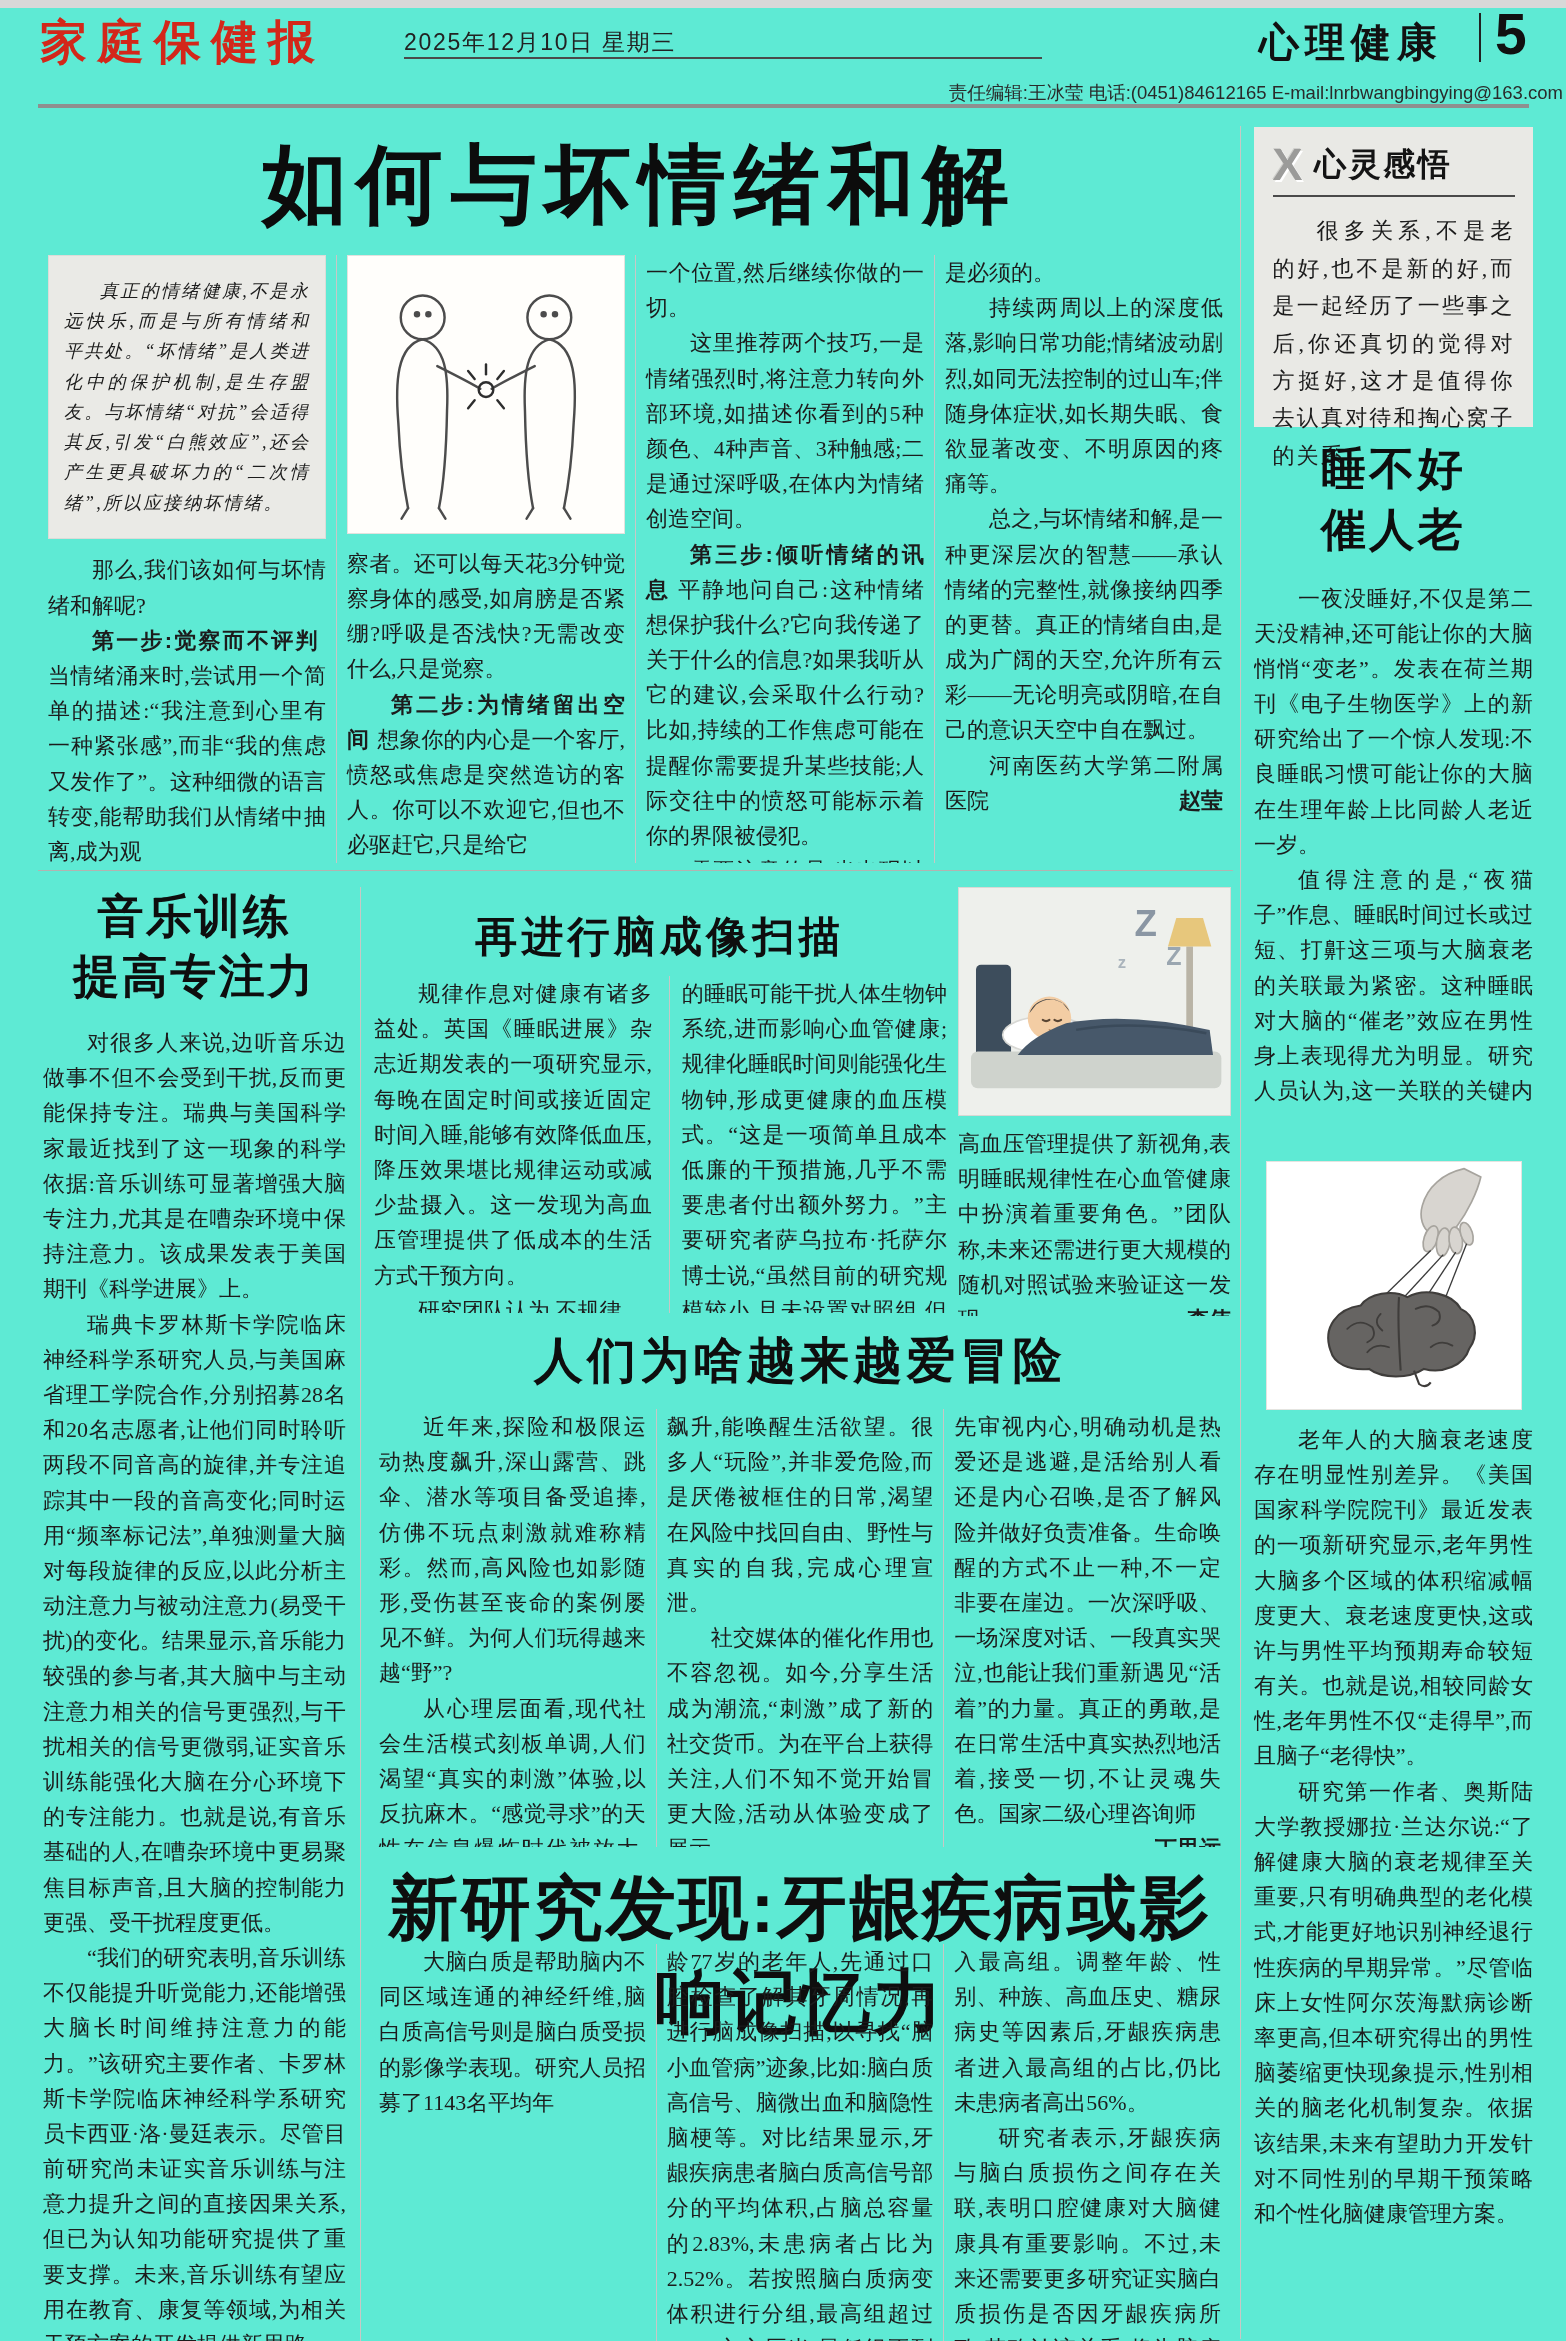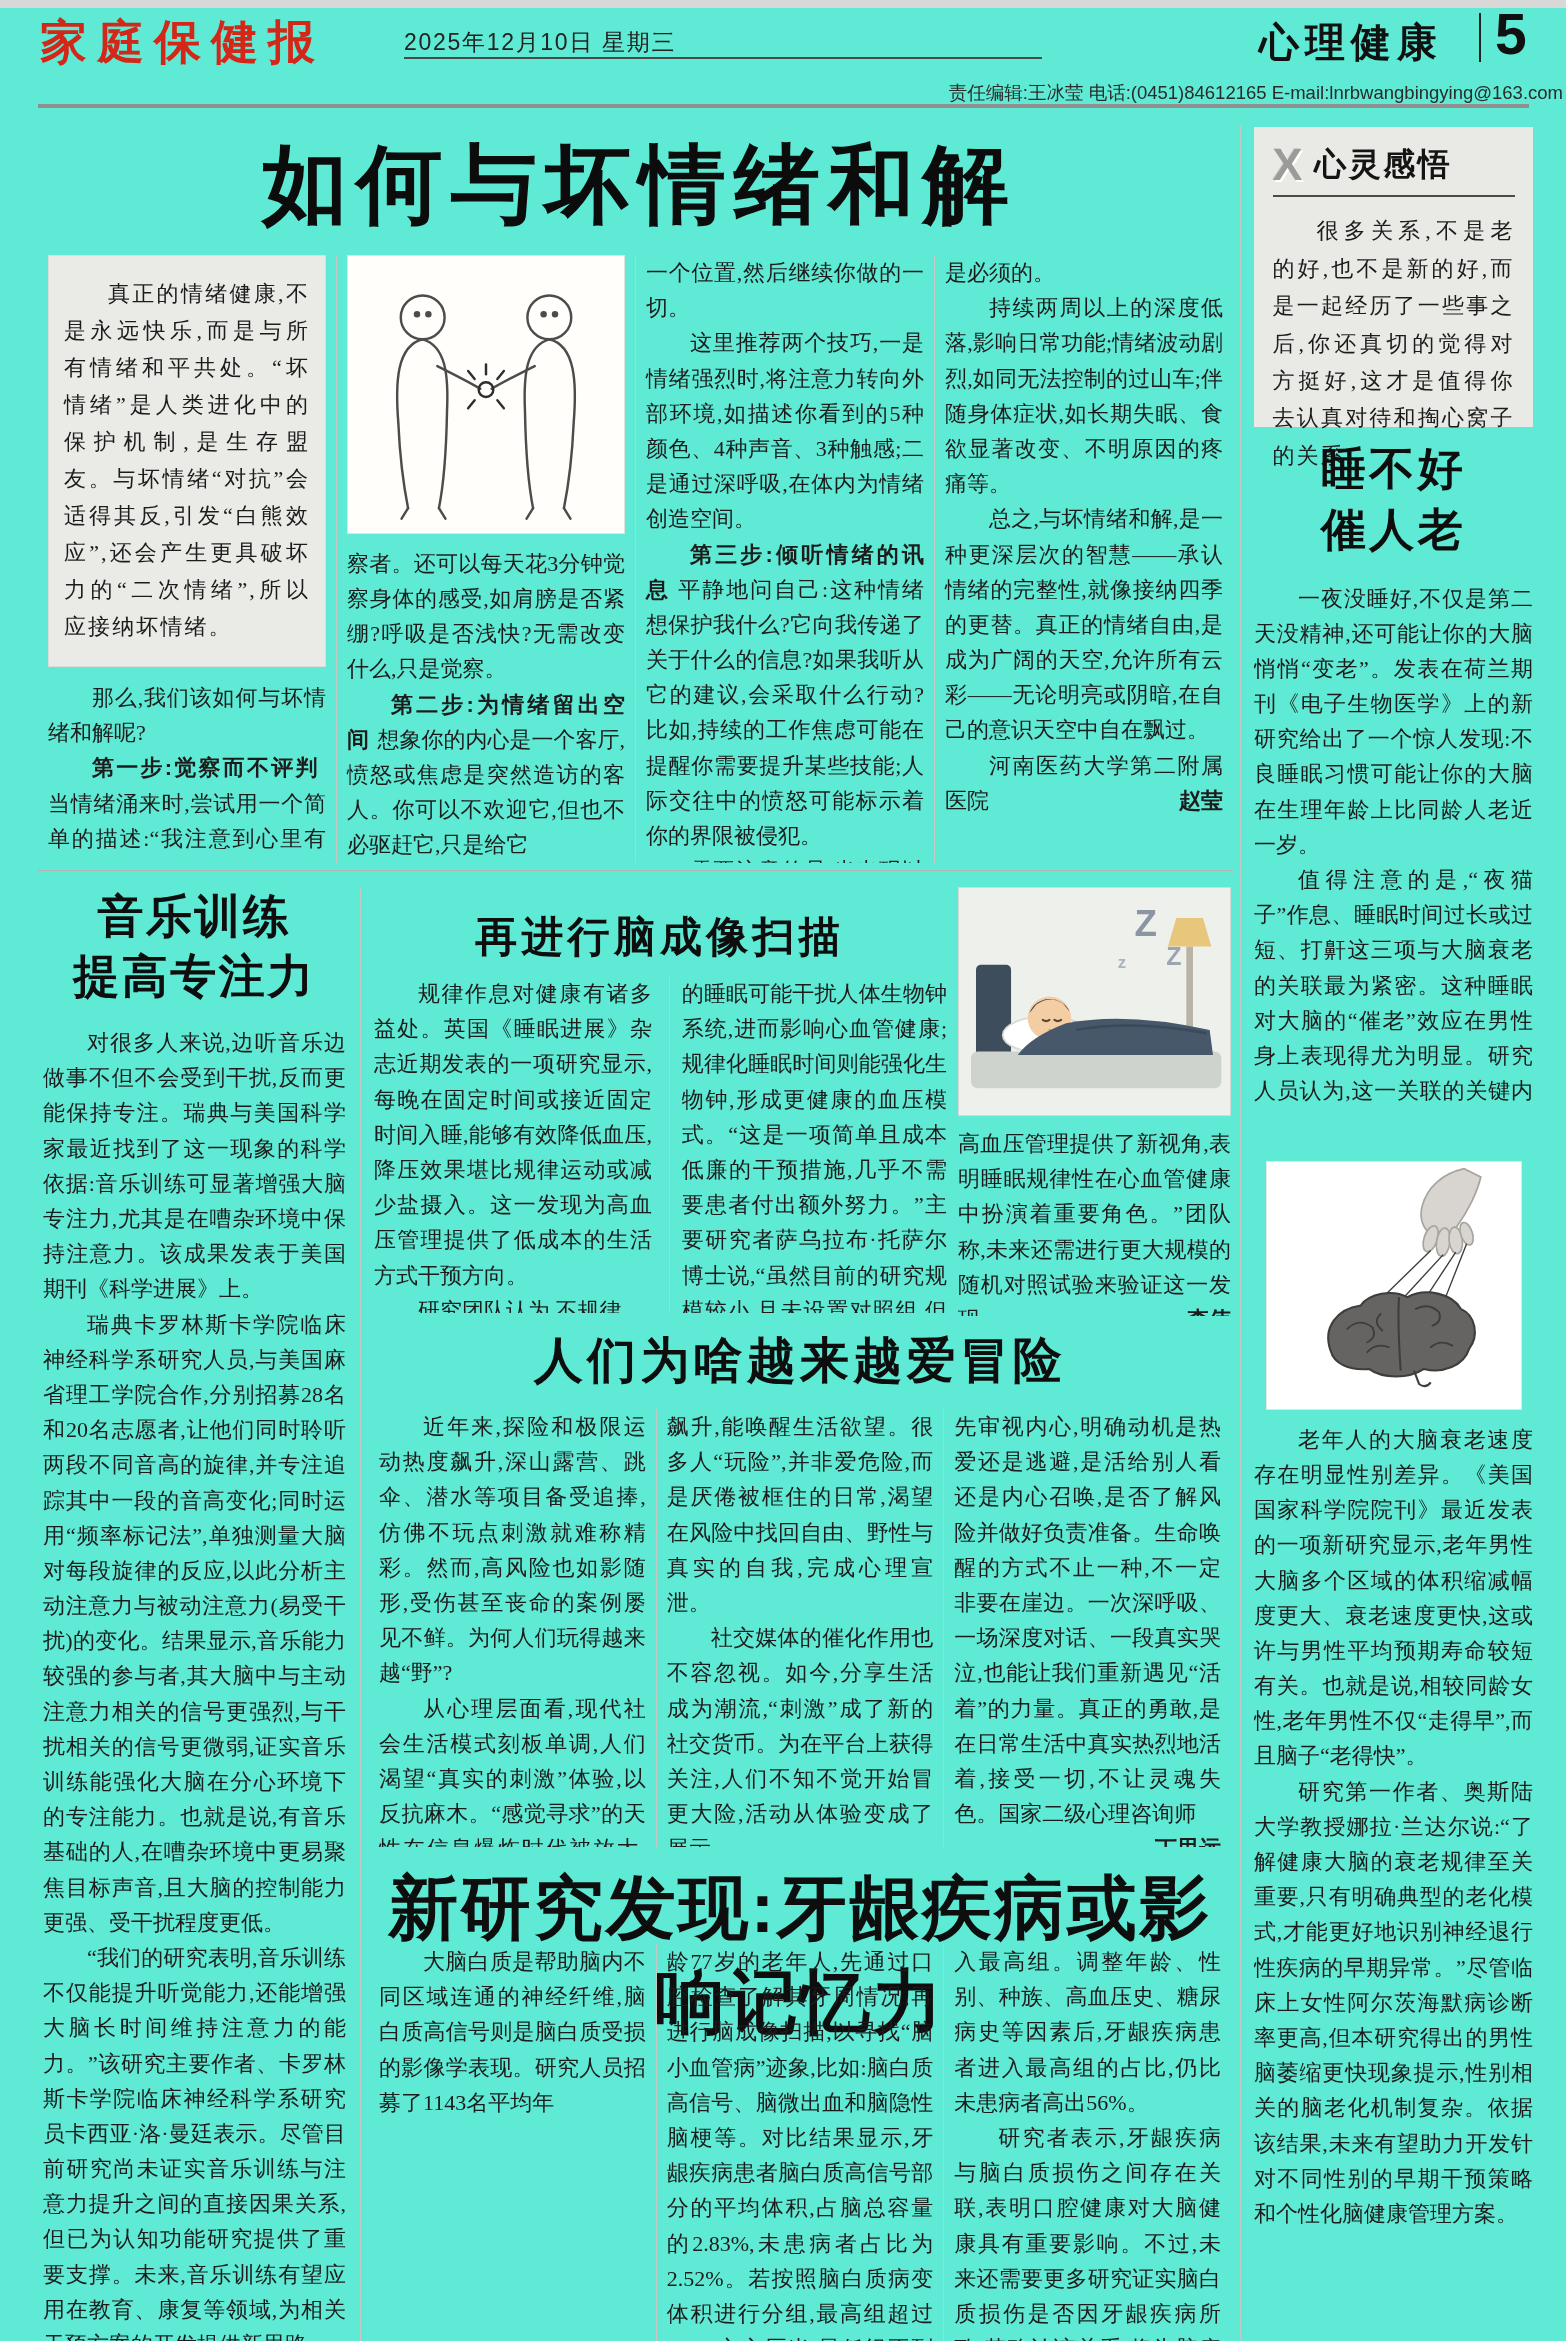--- a/index.html
+++ b/index.html
@@ -32,21 +32,21 @@
   .serif-title { font-weight:900; font-family:"Liberation Serif",serif; text-align:center; color:#0e0e0e; }
   .sans-title { font-weight:900; font-family:"Liberation Sans",sans-serif; text-align:center; color:#0e0e0e; }
 
   
   .headline-1 { position:absolute; left:42px; top:119px; width:1195px; text-align:center;
     font-size:86px; font-weight:900; font-family:"Liberation Sans",sans-serif;
     letter-spacing:8.4px; color:#0c0c0c; }
   .art1-body { position:absolute; left:38px; top:247px; width:1195px; height:608px; }
   .art1-body .news-col { height:608px; }
   .intro-box { background:#eaeae6; border:0.8px solid #dcdcd8; padding:20px 15px; margin-bottom:13.5px;
-    font-size:22px; line-height:1.68; letter-spacing:2.1px; text-indent:2em; text-align:justify; }
+    font-size:18px; line-height:1.68; letter-spacing:2.1px; text-indent:2em; text-align:justify;font-style:italic; }
   .illus-frame { border:0.8px solid #e2e2de; background:#fffefb; margin-bottom:11.8px; overflow:hidden; }
   .illus1 { width:100%; height:279px; }
   .art1-rule { position:absolute; left:38px; top:862px; width:1195px; height:0.8px; background:#b3b3b0; }
 
   
   .music { position:absolute; left:38px; top:879px; width:313px; height:1461px; overflow:hidden; padding:0 5px; }
   .music-title { font-size:46px; line-height:1.3; letter-spacing:2.5px; }
   .music-body { margin-top:18.5px; }
   .music-body .para { margin-bottom:0; }
   .vrule-left { position:absolute; left:360px; top:879px; width:0.8px; height:1461px; background:#c8c8c5; }

